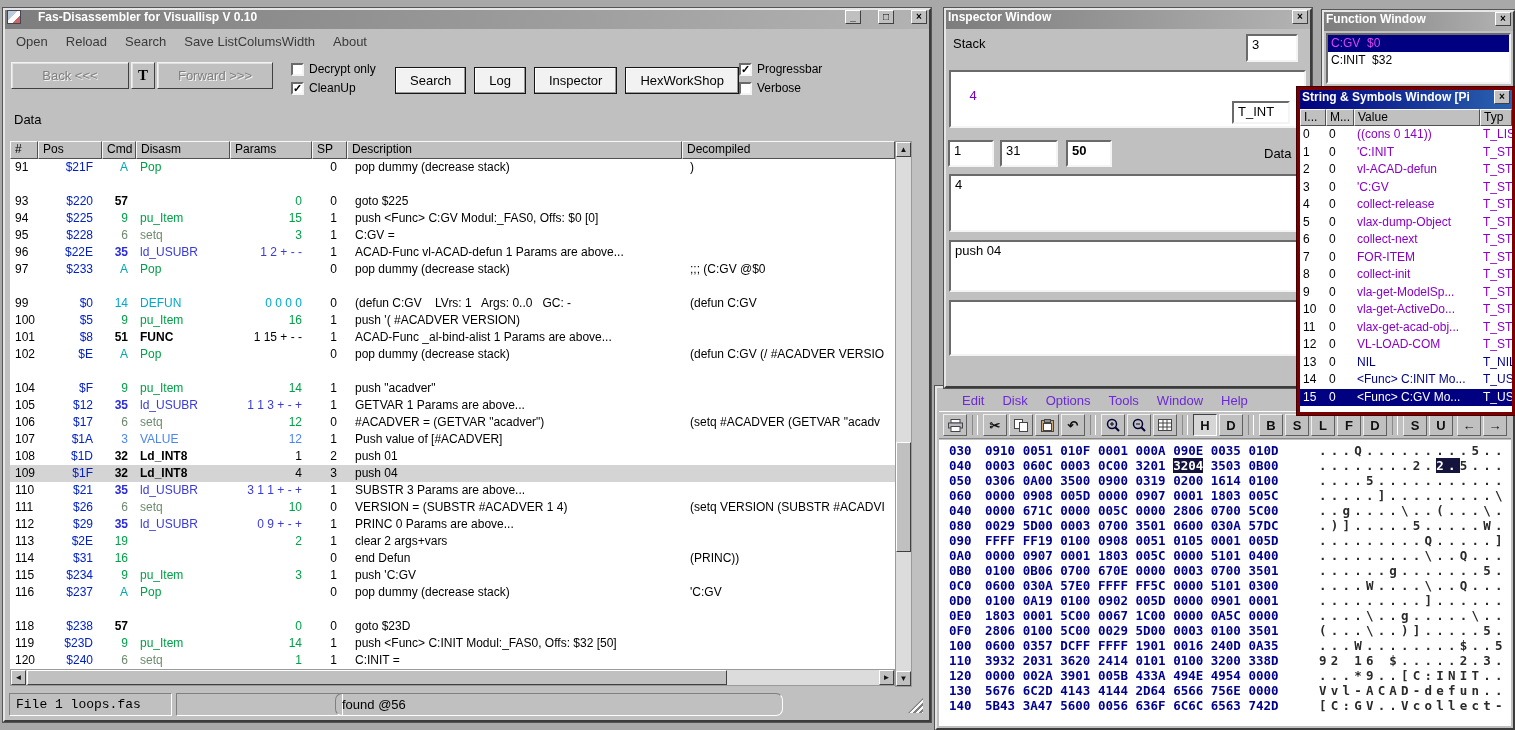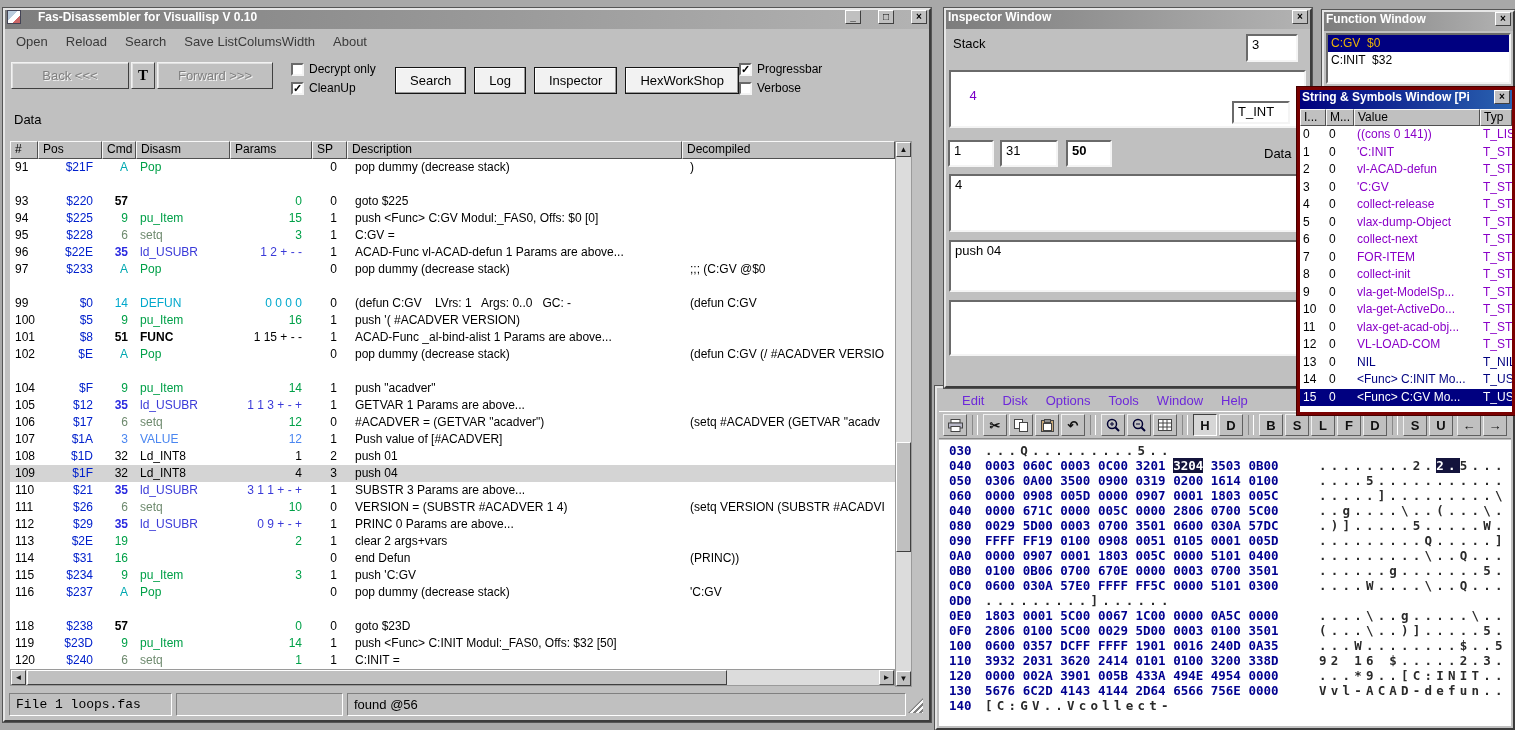--- a/index.html
+++ b/index.html
@@ -39,38 +39,38 @@
   .c-sp{text-align:right;padding-right:10px}
   .c-desc,.c-dec{padding-left:8px}
   .cls-pop .c-cmd{color:#00a8b0}.cls-pop .c-dis{color:#00a048}
   .cls-goto .c-cmd{font-weight:bold}.cls-goto .c-par{color:#00a048}
   .cls-push .c-cmd,.cls-push .c-dis,.cls-push .c-par{color:#00a048}
   .cls-setq .c-cmd,.cls-setq .c-dis{color:#6e8a6e}.cls-setq .c-par{color:#00a048}
   .cls-usubr .c-cmd{color:#2a2ae0;font-weight:bold}.cls-usubr .c-dis,.cls-usubr .c-par{color:#3a3ad8}
   .cls-defun .c-cmd,.cls-defun .c-dis,.cls-defun .c-par{color:#00a8cc}
   .cls-func .c-cmd,.cls-func .c-dis{font-weight:bold}
   .cls-value .c-cmd,.cls-value .c-dis,.cls-value .c-par{color:#4a86f0}
-  .cls-int8 .c-cmd,.cls-int8 .c-dis{font-weight:normal}
+  .cls-int8 .c-cmd,.cls-int8 .c-dis{font-weight:bold}
   .cls-misc .c-cmd,.cls-misc .c-par{color:#00a048}
   .vscroll,.hscroll{background:#dcdcdc;border:1px solid #9a9a9a}
   .sbtn{position:absolute;width:15px;height:15px;background:#c0c0c0;border:1px solid;border-color:#fff #404040 #404040 #fff;font-size:8px;text-align:center;line-height:13px;color:#111}
   .sthumb{position:absolute;background:#c0c0c0;border:1px solid;border-color:#fff #404040 #404040 #fff}
   .statusbar{position:absolute;left:2px;right:2px;top:682px;height:26px}
   .spanel{position:absolute;top:1px;height:23px;border:1px solid;border-color:#808080 #fff #fff #808080;font-size:13px;line-height:21px;padding-left:6px;white-space:nowrap;overflow:hidden}
   .grip{position:absolute;right:4px;top:6px;width:15px;height:15px;background:repeating-linear-gradient(135deg,#f8f8f8 0 2px,#808080 2px 4px);clip-path:polygon(100% 0,100% 100%,0 100%)}
   
   .lbl{position:absolute;font-size:13px}
   .ibox{position:absolute;background:#fff;border:2px solid;border-color:#6a6a6a #f4f4f4 #f4f4f4 #6a6a6a;font-size:13px;padding:1px 4px;overflow:hidden;white-space:pre}
   .purple{color:#7a00c8}
   .boldv{font-weight:bold}
   #ins-small{position:absolute;left:2px;top:130px;width:360px;height:28px}
   
   #func-list{position:absolute;left:2px;top:21px;right:2px;bottom:2px;background:#fff;border:2px solid;border-color:#6a6a6a #f4f4f4 #f4f4f4 #6a6a6a;overflow:hidden}
   .fitem{height:17px;line-height:17px;font-size:12px;padding-left:3px;white-space:pre}
-  .fsel{background:#000080;color:#eab308}
+  .fsel{background:#000080;color:#d946ef}
   
   .symwin{border:3px solid #7a0000;box-shadow:0 0 0 1px #400}
   #sym-head{position:absolute;left:0;top:19px;right:0;height:17px;display:flex}
   .shcell{background:#c0c0c0;border:1px solid;border-color:#f8f8f8 #505050 #505050 #f8f8f8;font-size:12px;line-height:14px;padding-left:3px;overflow:hidden;white-space:nowrap}
   #sym-body{position:absolute;left:0;top:36px;right:0;bottom:0;background:#fff;overflow:hidden}
   .srow{display:flex;height:17.5px}
   .scell{font-size:12px;line-height:17px;overflow:hidden;white-space:pre;padding-left:3px}
   .scol0{width:26px}.scol1{width:28px}.scol2{width:126px}.scol3{flex:1}
   .sv-p{color:#8a00c8}.sv-d{color:#000080}
   .srow.ssel{background:#000080}.srow.ssel .scell{color:#fff}
@@ -461,21 +461,21 @@
   <div class="abs hscroll" style="left:5px;top:659px;width:885px;height:17px">
     <div class="sbtn" style="left:0;top:0">◄</div>
     <div class="sthumb" style="left:16px;top:0;width:700px;height:15px"></div>
     <div class="sbtn" style="right:0;top:0">►</div>
   </div>
 
   <div class="statusbar" id="statusbar">
     <div class="grip"></div>
   <div class="spanel" style="left: 2px; width: 163px; font-family: Liberation Mono, monospace;">File 1 loops.fas</div>
       <div class="spanel" style="left: 169px; width: 167px;"></div>
-      <div class="spanel" style="left: 340px; width: 559px;">found @56</div>
+      <div class="spanel" style="left: 328px; width: 448px; border-radius: 7px;">found @56</div>
     </div>
 </div>
 
 <div class="win" style="left:944px;top:8px;width:368px;height:380px;z-index:3">
   <div class="titlebar inactive">
     <span class="title">Inspector Window</span>
     <span class="wbtn">×</span>
   </div>
   <span class="lbl" style="left:7px;top:26px">Stack</span>
   <div class="ibox" style="left:300px;top:24px;width:52px;height:28px">3</div>
@@ -689,32 +689,32 @@
         <button class="hbtn lbtn">D</button>
         <span class="hsep"></span>
         <button class="hbtn lbtn">S</button>
         <button class="hbtn lbtn">U</button>
       </span>
     <span class="hflex"></span>
     <button class="hbtn">←</button>
     <button class="hbtn">→</button>
   </div>
   <div id="hx-lines">
-      <div class="hexline"><span class="haddr">030</span><span class="hascii">...Q.........5..</span></div>
+      <div class="hexline"><span class="haddr">030</span><span class="hhex">0910 0051 010F 0001 000A 090E 0035 010D</span><span class="hascii">...Q.........5..</span></div>
       <div class="hexline"><span class="haddr">040</span><span class="hhex"><span>0003 060C 0003 0C00 3201 </span><span class="hexsel">3204</span><span> 3503 0B00</span></span><span class="hascii"><span>........2.</span><span class="hexsel">2.</span><span>5...</span></span></div>
       <div class="hexline"><span class="haddr">050</span><span class="hhex">0306 0A00 3500 0900 0319 0200 1614 0100</span><span class="hascii">....5...........</span></div>
       <div class="hexline"><span class="haddr">060</span><span class="hhex">0000 0908 005D 0000 0907 0001 1803 005C</span><span class="hascii">.....].........\</span></div>
       <div class="hexline"><span class="haddr">040</span><span class="hhex">0000 671C 0000 005C 0000 2806 0700 5C00</span><span class="hascii">..g....\..(...\.</span></div>
       <div class="hexline"><span class="haddr">080</span><span class="hhex">0029 5D00 0003 0700 3501 0600 030A 57DC</span><span class="hascii">.)].....5.....W.</span></div>
       <div class="hexline"><span class="haddr">090</span><span class="hhex">FFFF FF19 0100 0908 0051 0105 0001 005D</span><span class="hascii">.........Q.....]</span></div>
       <div class="hexline"><span class="haddr">0A0</span><span class="hhex">0000 0907 0001 1803 005C 0000 5101 0400</span><span class="hascii">.........\..Q...</span></div>
       <div class="hexline"><span class="haddr">0B0</span><span class="hhex">0100 0B06 0700 670E 0000 0003 0700 3501</span><span class="hascii">......g.......5.</span></div>
       <div class="hexline"><span class="haddr">0C0</span><span class="hhex">0600 030A 57E0 FFFF FF5C 0000 5101 0300</span><span class="hascii">....W....\..Q...</span></div>
-      <div class="hexline"><span class="haddr">0D0</span><span class="hascii">.........]......</span></div>
+      <div class="hexline"><span class="haddr">0D0</span><span class="hhex">0100 0A19 0100 0902 005D 0000 0901 0001</span><span class="hascii">.........]......</span></div>
       <div class="hexline"><span class="haddr">0E0</span><span class="hhex">1803 0001 5C00 0067 1C00 0000 0A5C 0000</span><span class="hascii">....\..g.....\..</span></div>
       <div class="hexline"><span class="haddr">0F0</span><span class="hhex">2806 0100 5C00 0029 5D00 0003 0100 3501</span><span class="hascii">(...\..)].....5.</span></div>
       <div class="hexline"><span class="haddr">100</span><span class="hhex">0600 0357 DCFF FFFF 1901 0016 240D 0A35</span><span class="hascii">...W........$..5</span></div>
       <div class="hexline"><span class="haddr">110</span><span class="hhex">3932 2031 3620 2414 0101 0100 3200 338D</span><span class="hascii">92 16 $.....2.3.</span></div>
       <div class="hexline"><span class="haddr">120</span><span class="hhex">0000 002A 3901 005B 433A 494E 4954 0000</span><span class="hascii">...*9..[C:INIT..</span></div>
       <div class="hexline"><span class="haddr">130</span><span class="hhex">5676 6C2D 4143 4144 2D64 6566 756E 0000</span><span class="hascii">Vvl-ACAD-defun..</span></div>
-      <div class="hexline"><span class="haddr">140</span><span class="hascii">[C:GV..Vcollect-</span></div>
+      <div class="hexline"><span class="haddr">140</span><span class="hhex">5B43 3A47 5600 0056 636F 6C6C 6563 742D</span><span class="hascii">[C:GV..Vcollect-</span></div>
     </div>
 </div>
 
 </body></html>

